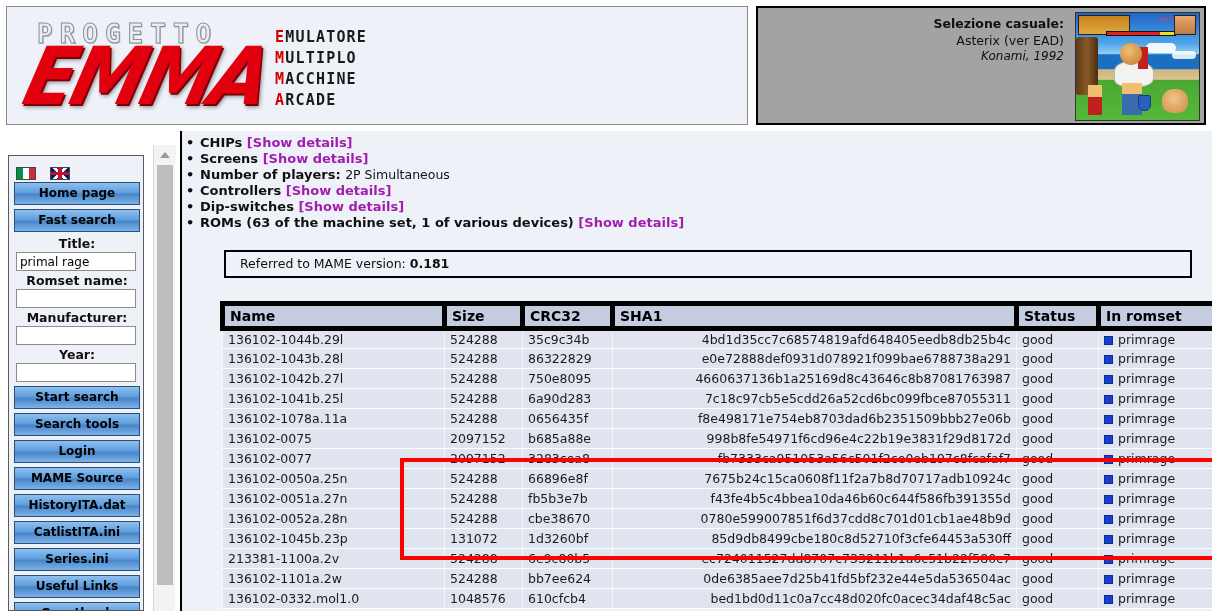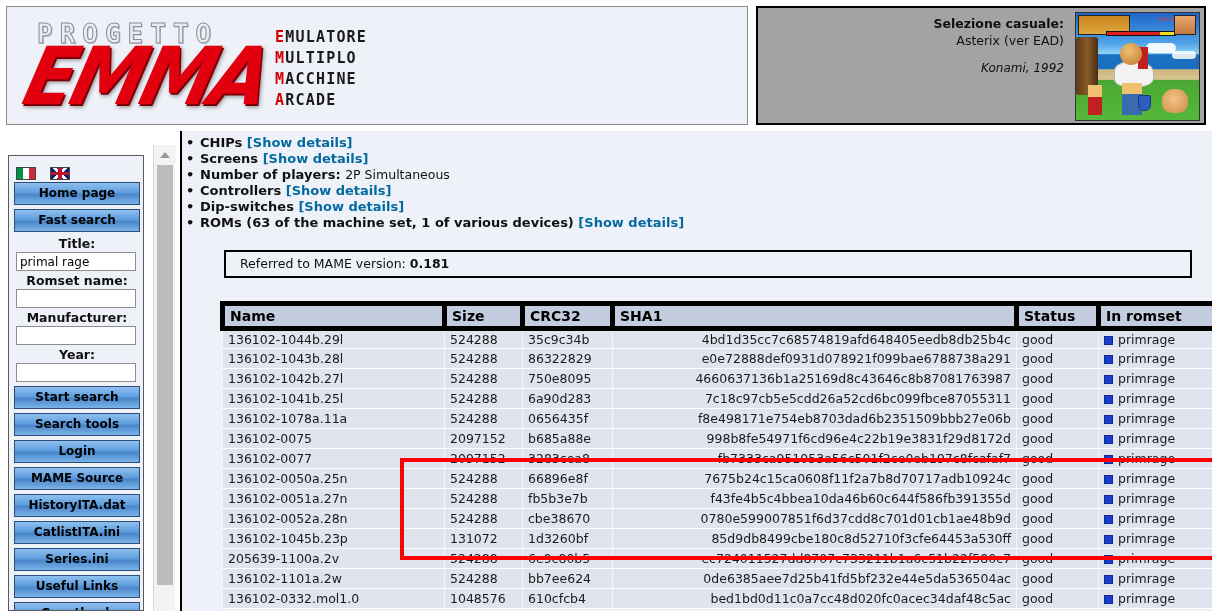--- a/index.html
+++ b/index.html
@@ -65,21 +65,21 @@
     border: 2px solid #000000;
   }
   #random-text {
     position: absolute; right: 140px; top: 8px;
     text-align: right; width: 280px;
     font-family: "DejaVu Sans", sans-serif;
     color: #101010;
   }
   #random-label { font-size: 12.5px; font-weight: bold; display: block; }
   #random-game  { font-size: 12.5px; display: block; margin-top: 2px; }
-  #random-maker { font-size: 12px; font-style: italic; display: block; margin-top: 13px; }
+  #random-maker { font-size: 12px; font-style: italic; display: block; margin-top: 1px; }
 
   
   #random-thumb {
     position: absolute; right: 4px; top: 4px;
     width: 125px; height: 109px;
     border: 1px solid #333;
     overflow: hidden;
     background:
       linear-gradient(#1e66c8 0%, #4ea3e8 28%, #8fd0f3 38%, #1a6fc0 39%, #1a6fc0 52%, #cdb57e 53%, #d9c48f 62%, #4aa832 63%, #55b83a 100%);
   }
@@ -241,21 +241,21 @@
     font-size: 13px; font-weight: bold; color: #101010;
     line-height: 16px; margin-bottom: 0px;
     font-family: "DejaVu Sans", sans-serif;
     white-space: nowrap;
   }
   ul#info-list li::before {
     content: '\2022';
     color: #101010; display: inline-block;
     width: 14px; margin-left: -14px; font-size: 13px;
   }
-  .lnk { color: #0369a1; font-weight: bold; cursor: pointer; }
+  .lnk { color: #a21caf; font-weight: bold; cursor: pointer; }
   .val { font-weight: normal; font-size: 12.5px; }
 
   #mame-box {
     position: absolute; left: 42px; top: 119px;
     width: 968px; height: 28px;
     background: #eef1f7;
     border: 2px solid #000;
     font-size: 12.5px; color: #101010;
     line-height: 24px; padding-left: 14px;
     font-family: "DejaVu Sans", sans-serif;
@@ -496,21 +496,21 @@
           </tr>
           <tr>
             <td class="col-name">136102-1045b.23p</td>
             <td class="col-size">131072</td>
             <td class="col-crc">1d3260bf</td>
             <td class="col-sha">85d9db8499cbe180c8d52710f3cfe64453a530ff</td>
             <td class="col-status">good</td>
             <td class="col-romset"><span class="romset-sq"></span><span>primrage</span></td>
           </tr>
           <tr>
-            <td class="col-name">205639-1100a.2v</td>
+            <td class="col-name">213381-1100a.2v</td>
             <td class="col-size">524288</td>
             <td class="col-crc">6e9c80b5</td>
             <td class="col-sha">ec724011527dd8707c733211b1a6c51b22f580c7</td>
             <td class="col-status">good</td>
             <td class="col-romset"><span class="romset-sq"></span><span>primrage</span></td>
           </tr>
           <tr>
             <td class="col-name">136102-1101a.2w</td>
             <td class="col-size">524288</td>
             <td class="col-crc">bb7ee624</td>

